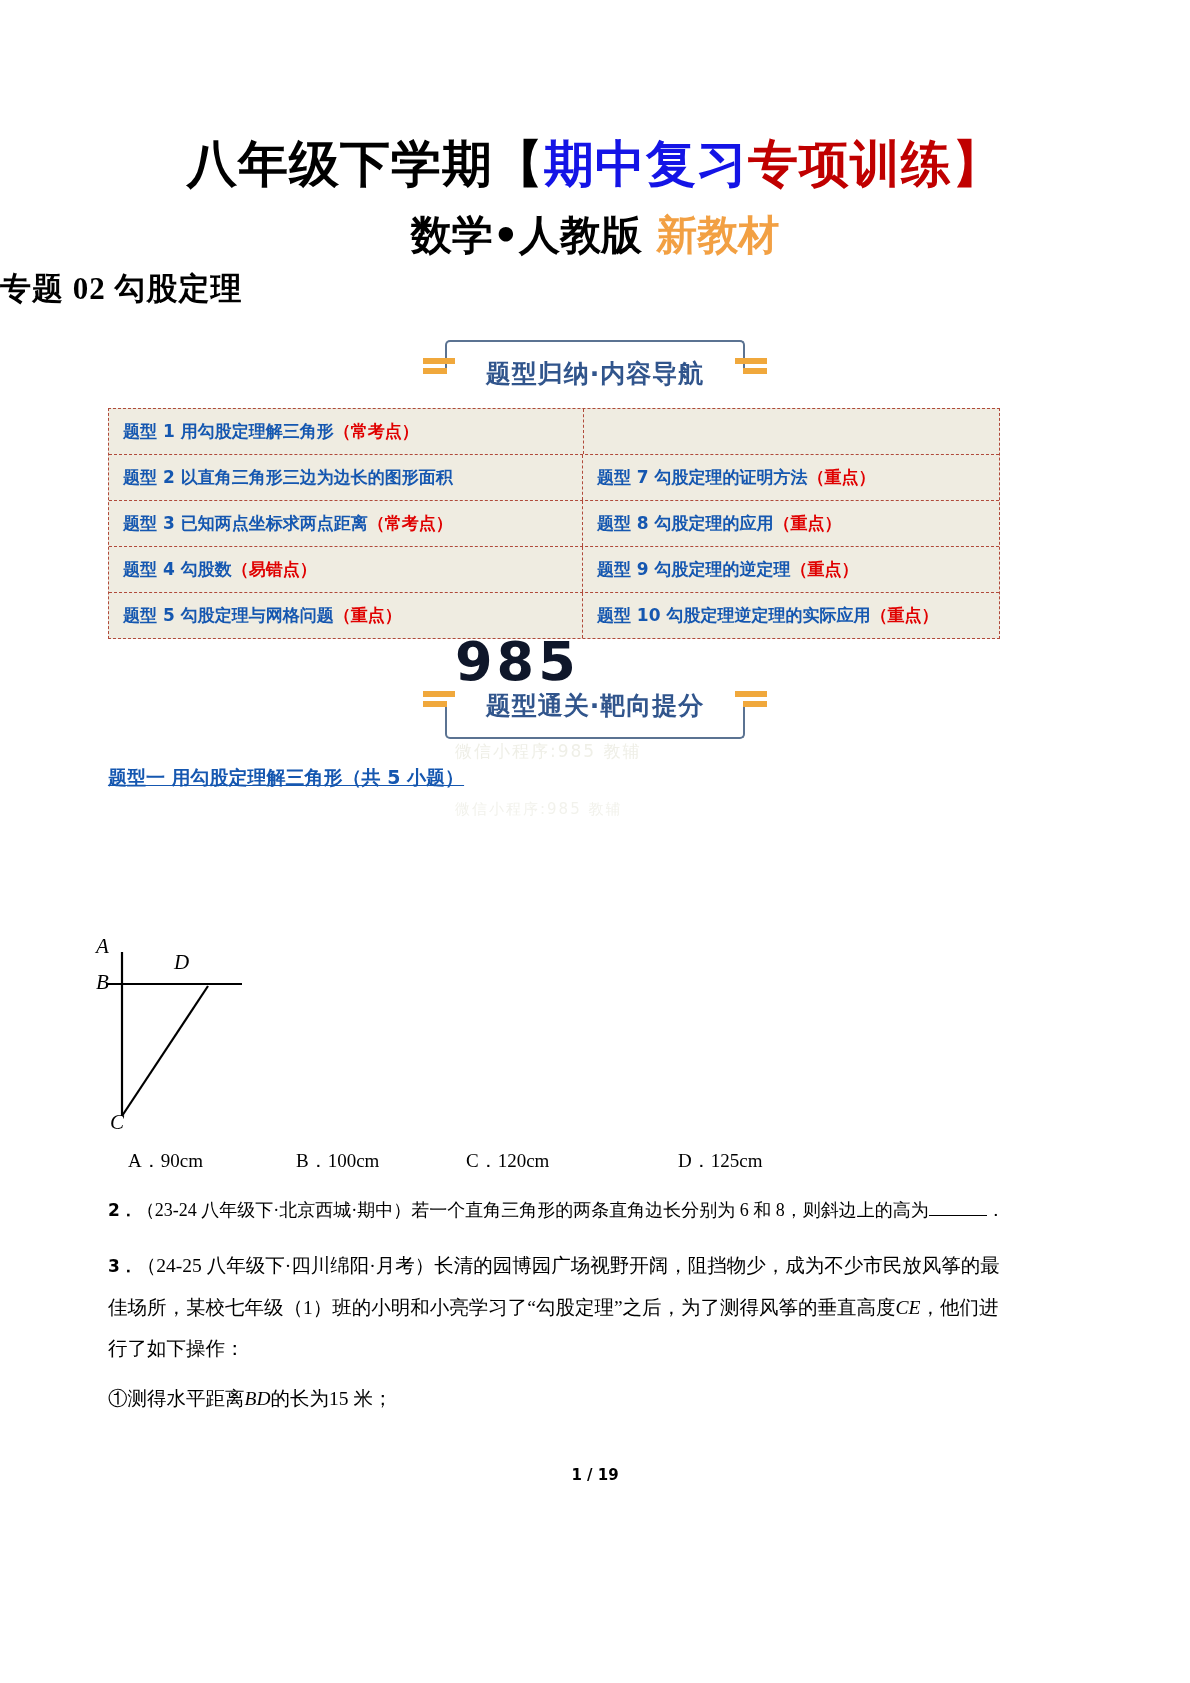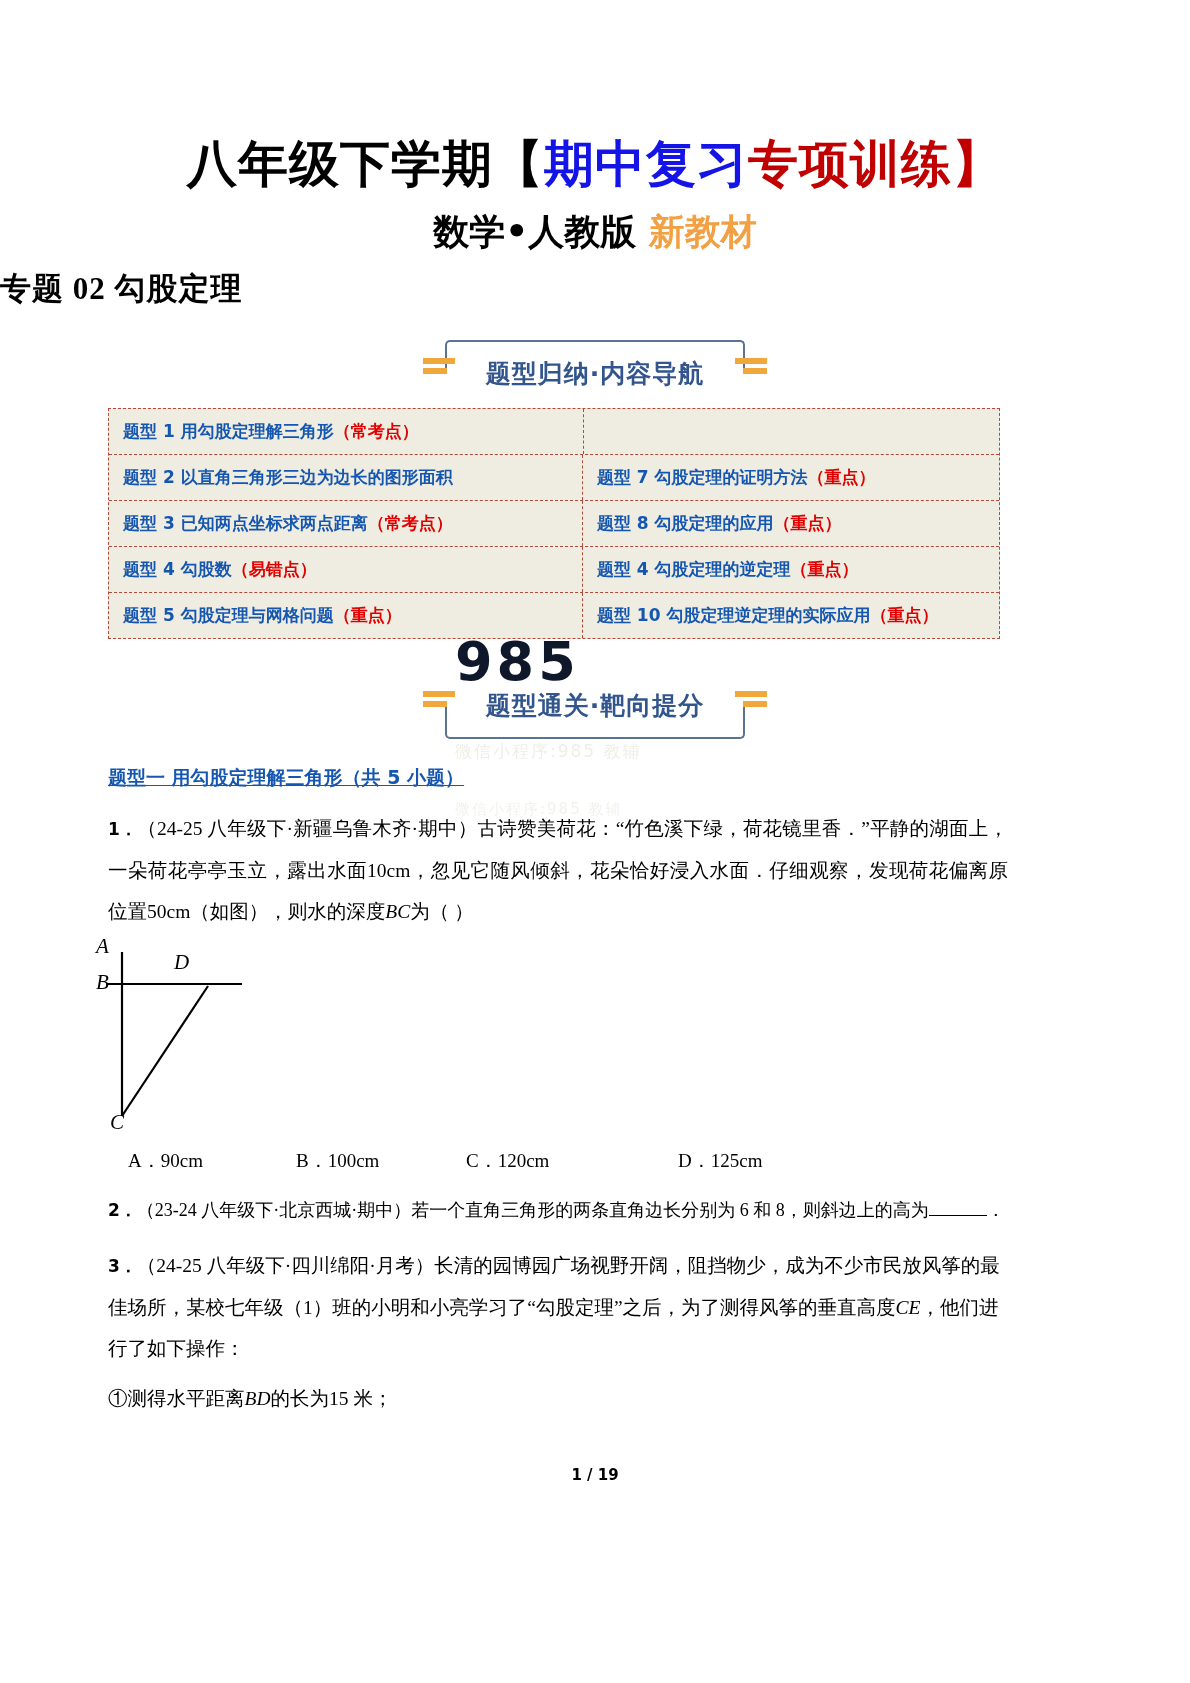--- a/index.html
+++ b/index.html
@@ -42,21 +42,21 @@
   .t-orange{ color: #f2a043; }
 
   .title-sub {
     position: absolute;
     top: 208px;
     left: 0;
     width: 1190px;
     text-align: center;
     font-family: "DejaVu Sans", sans-serif;
     font-weight: bold;
-    font-size: 36px;
+    font-size: 41px;
     white-space: nowrap;
   }
   .title-topic {
     position: absolute;
     top: 268px;
     left: 0;
     width: 1190px;
     font-family: "Liberation Serif", serif;
     font-weight: bold;
     font-size: 31px;
@@ -332,21 +332,21 @@
           <span class="tag">（重点）</span>
       </div>
     </div>
 
     <div class="topic-row">
       <div class="topic-cell left">
         <span>题型 4   勾股数</span>
           <span class="tag">（易错点）</span>
       </div>
       <div class="topic-cell right">
-        <span>题型 4 勾股定理的逆定理</span>
+        <span>题型 9 勾股定理的逆定理</span>
           <span class="tag">（重点）</span>
       </div>
     </div>
 
     <div class="topic-row">
       <div class="topic-cell left">
         <span>题型 5   勾股定理与网格问题</span>
           <span class="tag">（重点）</span>
       </div>
       <div class="topic-cell right">
@@ -367,23 +367,20 @@
       <div class="bars right" style="right:-22px; top:6px;">
         <div class="b b1"></div>
           <div class="b b2"></div>
       </div>
       <div class="banner-label">题型通关·靶向提分</div>
     </div>
   </div>
 
   <div class="sec-heading">题型一    用勾股定理解三角形（共 5 小题）</div>
 
-  <div class="para p1">
-    <span class="p-idx">1．</span><span>（24-25 八年级下·新疆乌鲁木齐·期中）</span><span>古诗赞美荷花：“竹色溪下绿，荷花镜里香．”平静的湖面上，一朵荷花亭亭玉立，露出水面10cm，忽见它随风倾斜，花朵恰好浸入水面．仔细观察，发现荷花偏离原位置50cm（如图），则水的深度</span><span class="mi">BC</span><span>为（     ）</span>
-  </div>
 
   <div class="figure">
     <svg width="220" height="200" viewBox="0 0 220 200">
 
       <line x1="26" y1="14" x2="26" y2="178" stroke="#000" stroke-width="2.2"></line>
 
       <line x1="10" y1="46" x2="146" y2="46" stroke="#000" stroke-width="2.2"></line>
 
       <line x1="26" y1="178" x2="112" y2="48" stroke="#000" stroke-width="2.2"></line>
     </svg>

